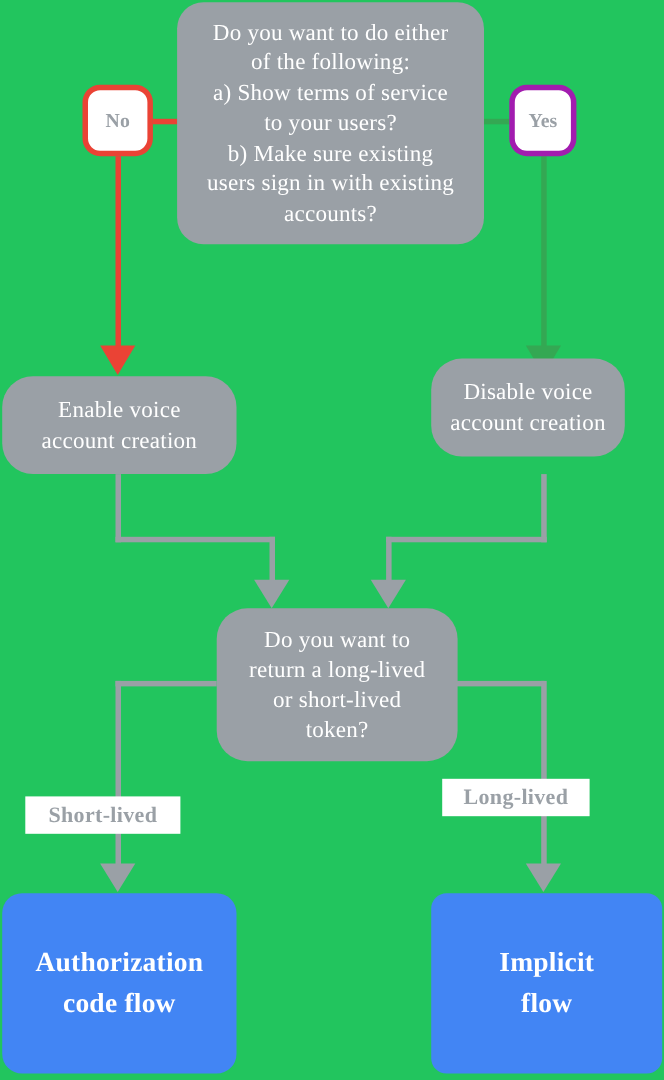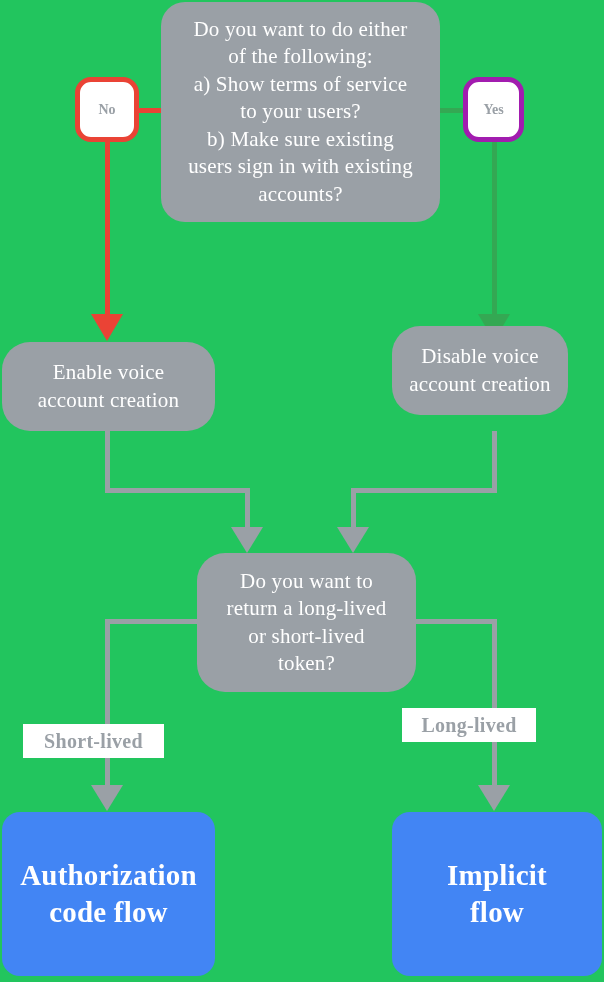--- a/index.html
+++ b/index.html
@@ -26,30 +26,30 @@
     color: #FFFFFF;
     border-radius: 28px;
     font-size: 21px;
     line-height: 27.5px;
     letter-spacing: 0.2px;
   }
   .blue-node {
     background: #4285F4;
     color: #FFFFFF;
     border-radius: 18px;
-    font-size: 29px;
+    font-size: 25px;
     line-height: 37px;
     font-weight: bold;
     letter-spacing: 0.2px;
   }
   .decision-badge {
     background: #FFFFFF;
     color: #9AA0A6;
     border-radius: 16px;
-    font-size: 14px;
+    font-size: 18px;
     font-weight: bold;
     z-index: 4;
   }
   .badge-no  { border: 5px solid #EA4335; }
   .badge-yes { border: 5px solid #a21caf; }
   .edge { position: absolute; z-index: 1; }
   .edge.red   { background: #EA4335; }
   .edge.green { background: #34A853; }
   .edge.gray  { background: #9AA0A6; }
   .arrowhead {
@@ -76,21 +76,21 @@
   }
 
   
   .top-box      { left: 161px; top: 2px;   width: 279px; height: 220px; border-radius: 24px; }
   .badge-no     { left: 75px;  top: 77px;  width: 64px;  height: 65px; }
   .badge-yes    { left: 463px; top: 77px;  width: 61px;  height: 65px; }
   .enable-box   { left: 2px;   top: 342px; width: 213px; height: 89px; }
   .disable-box  { left: 392px; top: 326px; width: 176px; height: 89px; }
   .decision2    { left: 197px; top: 553px; width: 219px; height: 139px; }
   .auth-box     { left: 2px;   top: 812px; width: 213px; height: 164px; }
-  .implicit-box { left: 392px; top: 812px; width: 210px; height: 164px; }
+  .implicit-box { left: 392px; top: 812px; width: 210px; height: 164px; border-radius: 14px; }
 
   .no-stub      { left: 139px; top: 108px; width: 22px;  height: 5px; }
   .yes-stub     { left: 440px; top: 108px; width: 23px;  height: 5px; }
   .no-line      { left: 105px; top: 142px; width: 5px;   height: 176px; }
   .yes-line     { left: 492px; top: 142px; width: 5px;   height: 176px; }
   .no-head      { left: 91px;  top: 314px; }
   .yes-head     { left: 478px; top: 314px; }
 
   .l1-v1 { left: 105px; top: 431px; width: 5px;   height: 62px; }
   .l1-h  { left: 105px; top: 488px; width: 145px; height: 5px; }

